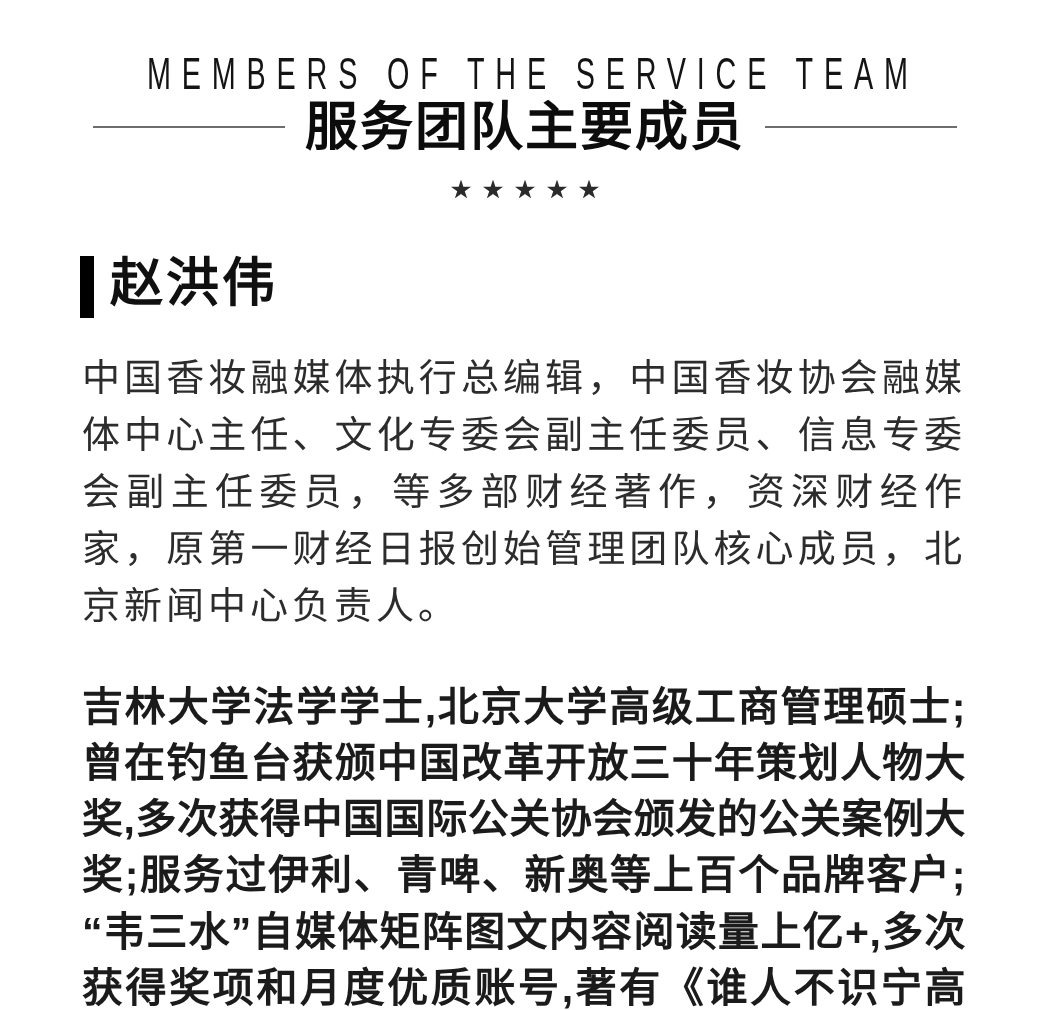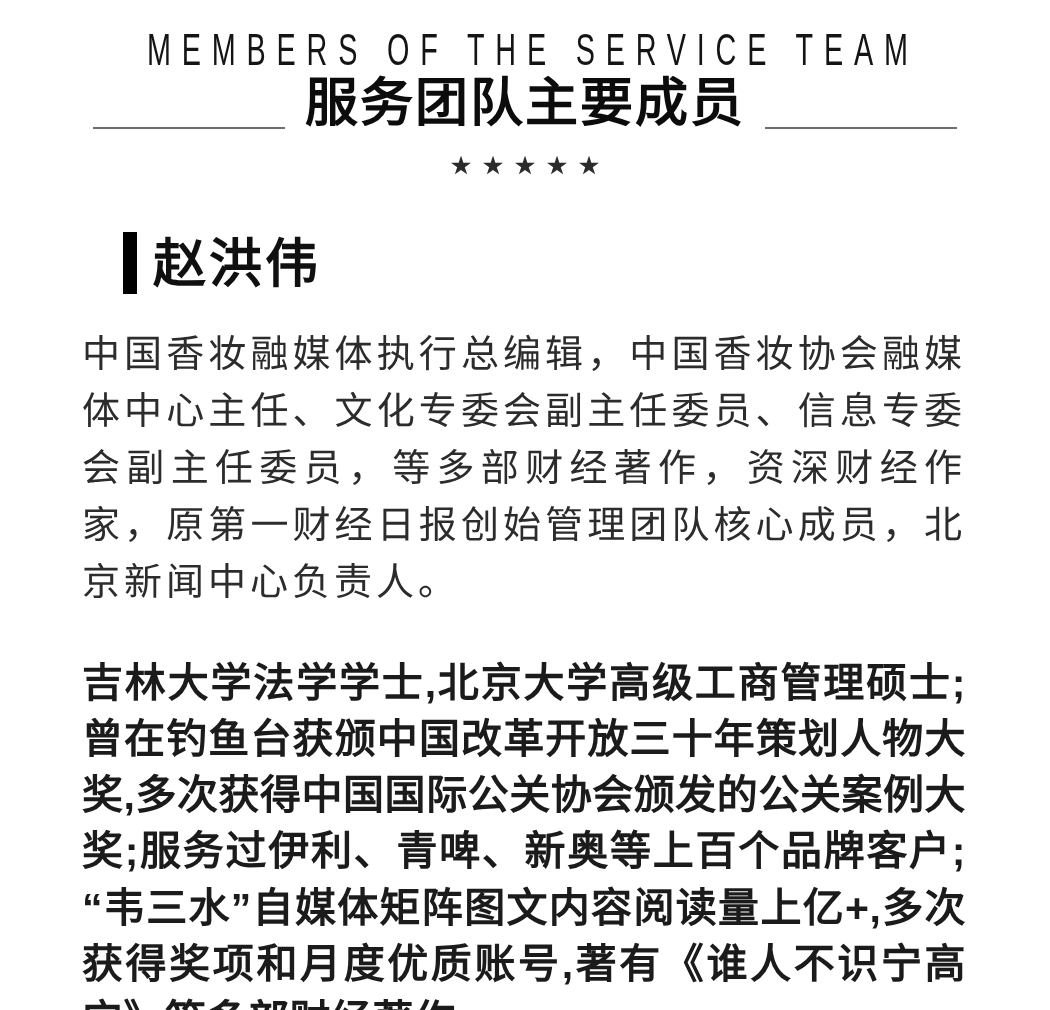--- a/index.html
+++ b/index.html
@@ -14,37 +14,37 @@
   }
   .page {
     width: 1050px;
     height: 1010px;
     box-sizing: border-box;
     background: #ffffff;
   }
 
   
   .header {
-    padding-top: 28px;
+    padding-top: 52px;
     text-align: center;
   }
   .en-title {
     display: block;
     white-space: nowrap;
     font-size: 40px;
     font-weight: 400;
     letter-spacing: 15px;
     color: #141414;
     transform: scale(0.72, 1.1);
     transform-origin: center top;
     line-height: 1.0;
   }
   .title-row {
     display: flex;
-    align-items: flex-end;
+    align-items: center;
     justify-content: center;
     gap: 20px;
     margin-top: 8px;
   }
   .divider-line {
     width: 192px;
     height: 2px;
     background: #6e6e6e;
     flex: 0 0 auto;
   }
@@ -64,23 +64,21 @@
     text-indent: 11px; 
     line-height: 1;
   }
 
   
   .profile {
     padding: 0 84px 0 80px;
   }
   .name-row {
     display: flex;
-    align-items: center;
     margin-top: 56px;
-    margin-left: 43px;
   }
   .accent-bar {
     width: 14px;
     height: 62px;
     background: #000000;
     flex: 0 0 auto;
   }
   .member-name {
     margin: 0 0 0 16px;
     font-size: 53px;

